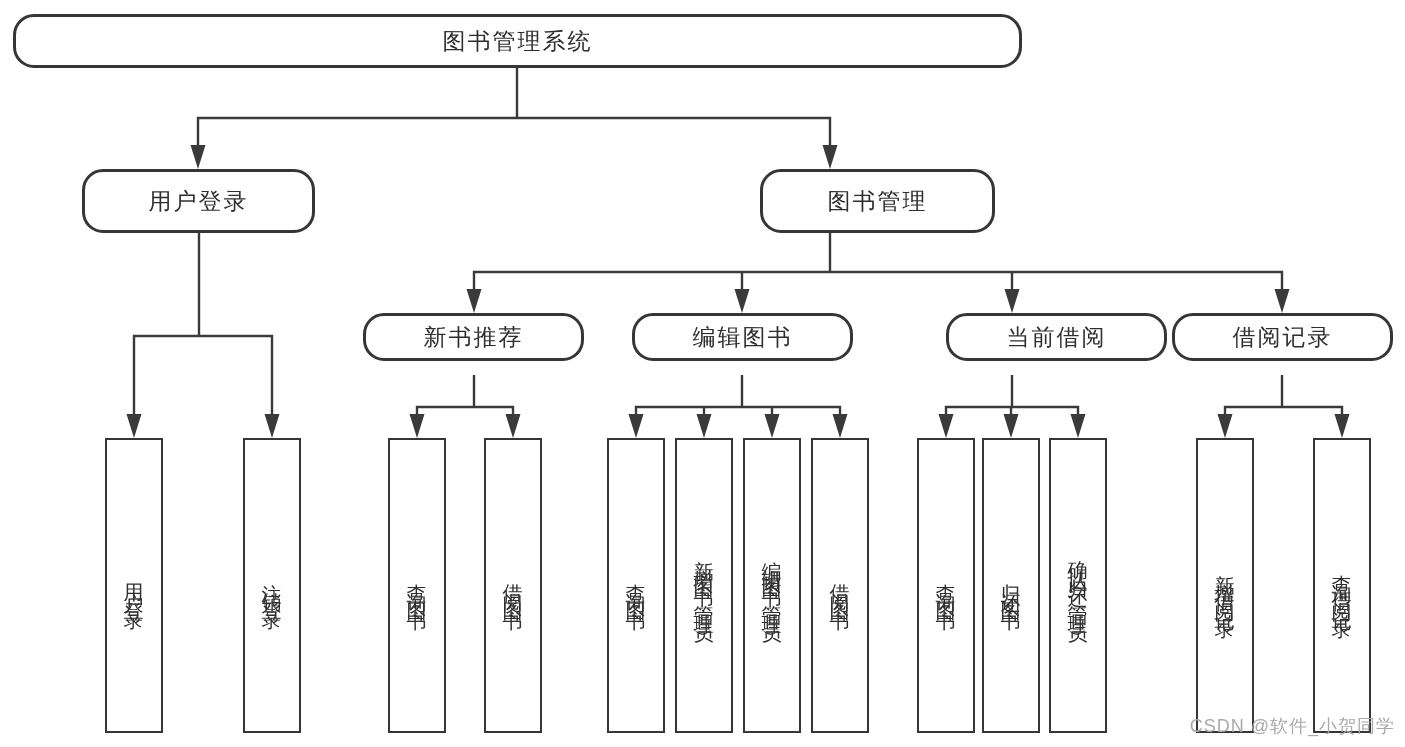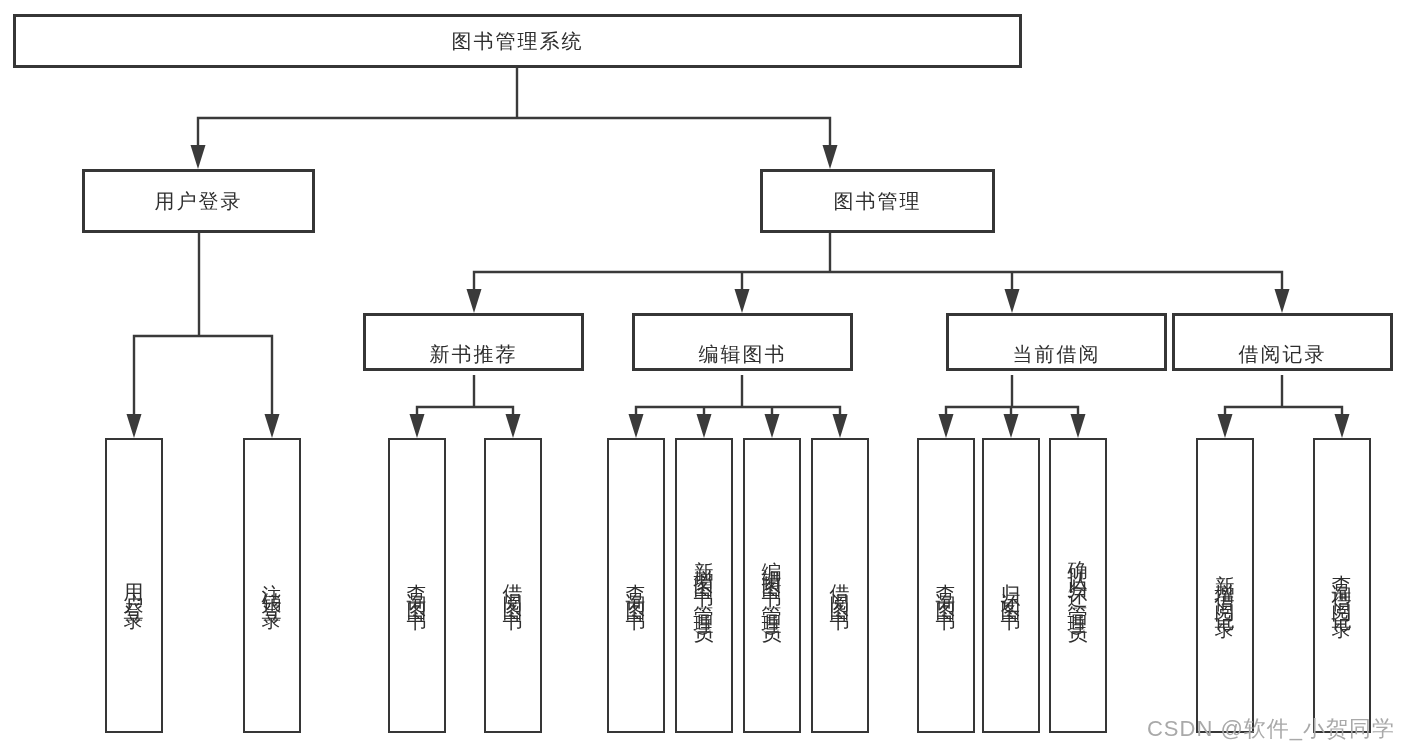--- a/index.html
+++ b/index.html
@@ -26,49 +26,49 @@
     box-sizing: border-box;
     background: #ffffff;
     border: 3px solid #363636;
     display: flex;
     align-items: center;
     justify-content: center;
     color: #2e2e2e;
     z-index: 2;
   }
   .node.horiz {
-    font-size: 20px;
+    font-size: 23px;
     letter-spacing: 2px;
     white-space: nowrap;
+    border-radius: 21px;
   }
   .node.leaf {
     border-width: 2.5px;
     top: 438px;
     width: 58px;
     height: 295px;
   }
   .leaf .vtext {
     writing-mode: vertical-rl;
     text-orientation: mixed;
     font-size: 20px;
     line-height: 1;
     letter-spacing: 9px;
     white-space: nowrap;
   }
   .lvl3 {
     top: 313px;
     width: 221px;
-    height: 58px;
-    align-items: flex-end;
+    height: 48px;
   }
   .watermark {
     position: absolute;
     right: 10px;
     top: 714px;
-    font-size: 22px;
+    font-size: 18px;
     letter-spacing: 1px;
     color: #a9a9a9;
     z-index: 3;
     white-space: nowrap;
   }
 </style>
 </head>
 <body>
 
 <div class="canvas">

